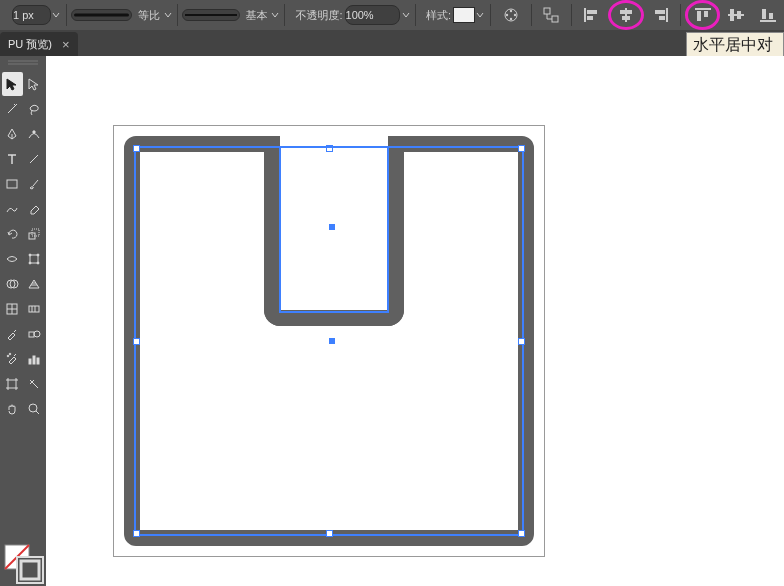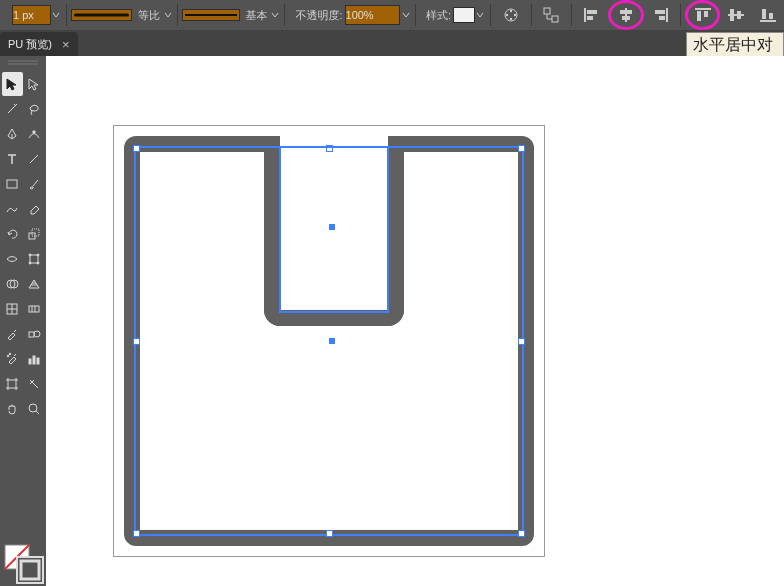--- a/index.html
+++ b/index.html
@@ -1,21 +1,21 @@
 <!DOCTYPE html>
 <html><head>
 <meta charset="utf-8">
 <style>
   html,body{margin:0;padding:0;width:784px;height:586px;background:#fff;font-family:"Microsoft YaHei",Arial,sans-serif;overflow:hidden;color:#ddd;font-size:11px}
   .app{width:100%;height:100%;display:flex;flex-direction:column}
 
   
   .opts{height:30px;background:#535353;display:flex;align-items:center;padding-left:0;white-space:nowrap}
   .opts .sep{width:1px;height:22px;background:#3a3a3a;margin:0 4px}
-  .opts .sunk{background:#a16207;border:1px solid #2e2e2e;height:18px;border-radius:0;display:flex;align-items:center}
+  .opts .sunk{background:#404040;border:1px solid #2e2e2e;height:18px;border-radius:8px;display:flex;align-items:center}
   .opts .numIn{width:34px;text-align:right;padding-right:3px}
   .opts .strokeBox{width:60px;height:10px;position:relative}
   .opts .strokeBox.two{width:56px}
   .opts .strokeLine{position:absolute;top:50%;left:2px;right:2px;height:2px;background:#111;transform:translateY(-50%)}
   .opts .drop{width:11px;height:18px;display:flex;align-items:center;justify-content:center}
   .opts .drop svg{display:block}
   .opts .lbl{margin:0 2px 0 6px;color:#cfcfcf}
   .opts .pctIn{width:42px;padding-right:12px}
   .opts .swatch{width:20px;height:14px;background:#f2f2f2;border:1px solid #2a2a2a}
   .opts .iconBtn{display:flex;align-items:center;justify-content:center;width:30px;height:24px;border:1px solid transparent;border-radius:3px}

